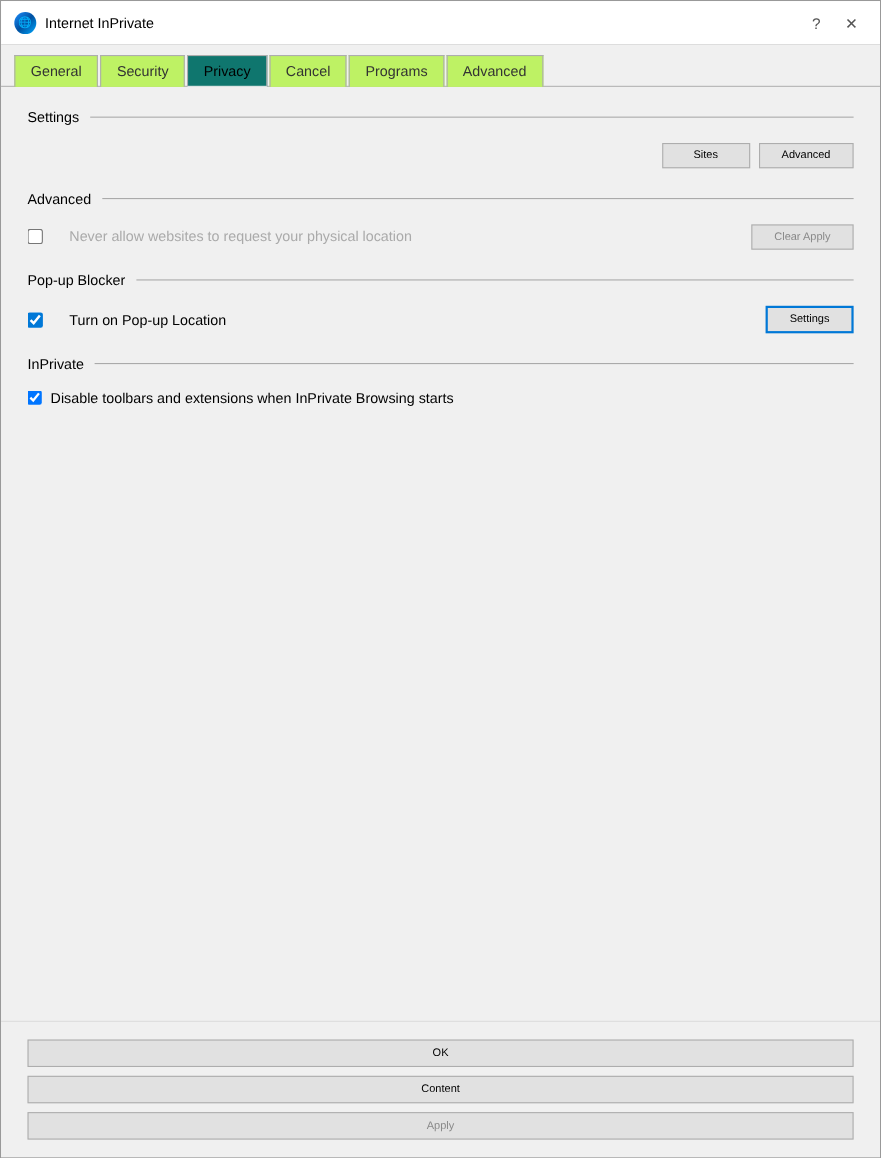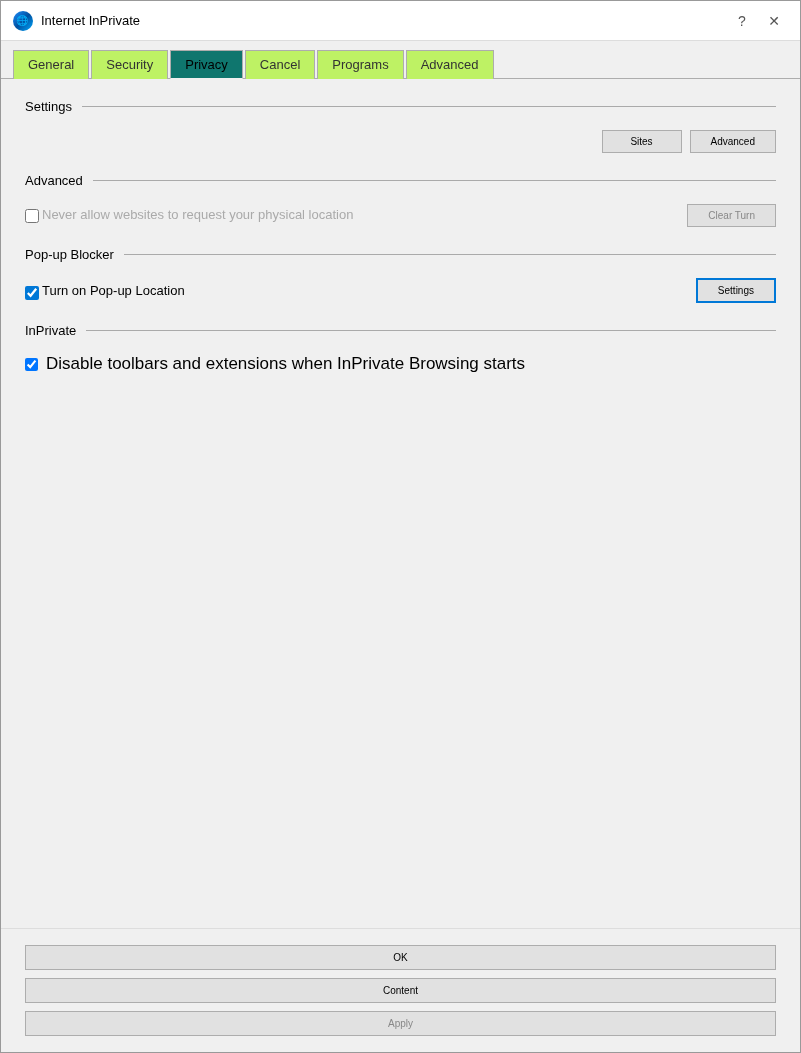--- a/index.html
+++ b/index.html
@@ -172,22 +172,22 @@
 
     .location-row {
       display: flex;
       align-items: flex-start;
       justify-content: space-between;
       gap: 12px;
     }
 
     .checkbox-wrapper {
       display: flex;
-      align-items: center;
-      gap: 3px;
+      align-items: flex-start;
+      gap: 24px;
       margin-top: 2px;
     }
 
     .checkbox-wrapper input[type="checkbox"] {
       width: 14px;
       height: 14px;
       margin-top: 2px;
       flex-shrink: 0;
       accent-color: #0078d7;
     }
@@ -288,21 +288,21 @@
     <div class="location-section">
       <div class="section-header">
         <span class="section-header-label">Advanced</span>
         <div class="section-header-line"></div>
       </div>
       <div class="location-row">
         <div class="checkbox-wrapper">
           <input type="checkbox" style="">
           <span class="checkbox-label">Never allow websites to request your physical location</span>
         </div>
-        <button class="btn btn-disabled">Clear Turn</button>
+        <button class="btn btn-disabled">Clear Apply</button>
       </div>
     </div>
 
     <div class="popup-section">
       <div class="section-header">
         <span class="section-header-label">Pop-up Blocker</span>
         <div class="section-header-line"></div>
       </div>
       <div class="popup-row">
         <div class="checkbox-wrapper">
@@ -313,21 +313,21 @@
       </div>
     </div>
 
     <div class="inprivate-section">
       <div class="section-header">
         <span class="section-header-label">InPrivate</span>
         <div class="section-header-line"></div>
       </div>
       <div class="inprivate-row">
         <input type="checkbox" checked="" style="">
-        <span style="font-size:17px;color:#000;">Disable toolbars and extensions when InPrivate Browsing starts</span>
+        <span style="font-size:13px;color:#000;">Disable toolbars and extensions when InPrivate Browsing starts</span>
       </div>
     </div>
 
   </div>
 
   <div class="bottom-bar">
     <button class="btn">OK</button>
     <button class="btn">Content</button>
     <button class="btn btn-disabled">Apply</button>
   </div>

